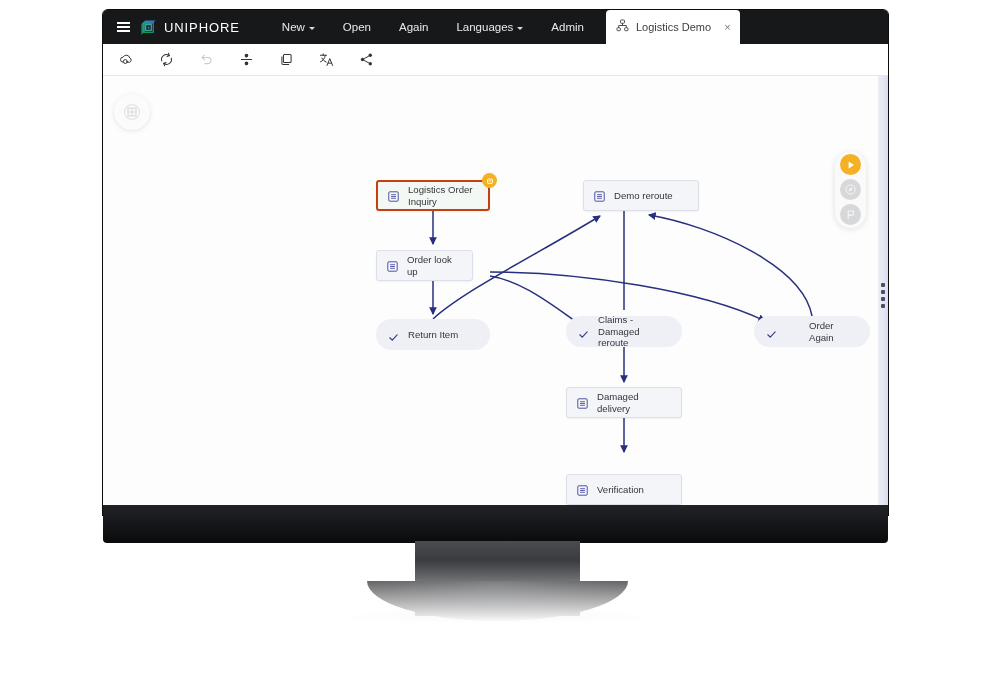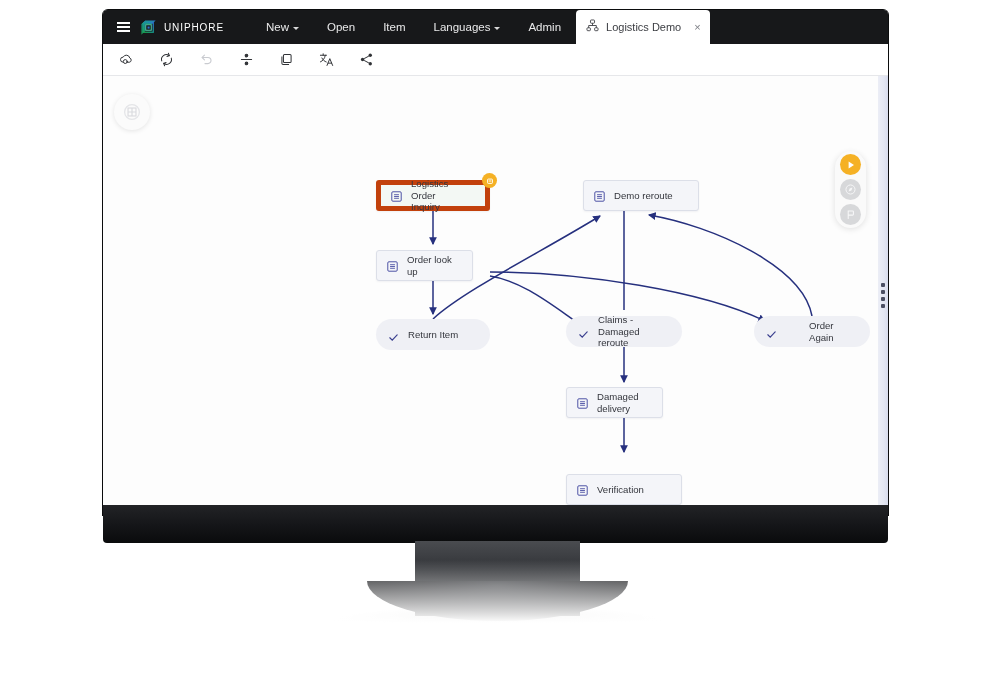--- a/index.html
+++ b/index.html
@@ -55,30 +55,30 @@
   #app-header{
     height:34px; background:#17181a; display:flex; align-items:stretch;
     position:relative;
   }
   #hamburger{
     width:28px; display:flex; align-items:center; justify-content:center; margin-left:6px;
   }
   #hamburger .bar{ display:block; width:13px; height:1.8px; background:#fff; margin:2px 0;}
   .brand{ display:flex; align-items:center; gap:6px; padding:0 4px 0 2px; }
   .brand-mark{ width:19px; height:19px; }
-  .brand-name{ color:#fff; font-size:10px; letter-spacing:.9px; font-weight:400; }
+  .brand-name{ color:#fff; font-size:13px; letter-spacing:.9px; font-weight:400; }
 
   .menu{ display:flex; align-items:center; gap:0; margin-left:24px; }
   .menu-item{
     color:#e9e9ea; font-size:11.5px; padding:8px 14px; height:49px;
     display:flex; align-items:center; gap:4px; cursor:default; white-space:nowrap;
   }
   .caret{ width:0;height:0;border-left:3.2px solid transparent;border-right:3.2px solid transparent;border-top:3.6px solid #d9d9da; margin-top:2px;}
 
-  #tabs{ display:flex; margin-left:1px; }
+  #tabs{ display:flex; margin-left:8px; }
   .tab{
     background:#ffffff; height:34px; min-width:124px; border-radius:4px 4px 0 0;
     display:flex; align-items:center; gap:7px; padding:0 9px 0 10px;
   }
   .tab-label{ font-size:11px; color:#3b3d42; white-space:nowrap; }
   .tab-close{ color:#7b7d83; font-size:11px; margin-left:6px; line-height:1; }
 
   
   #app-toolbar{
     height:32px; background:#fff; border-bottom:1px solid #e6e7ea;
@@ -117,21 +117,21 @@
   #panel-drag-handle .dots{ display:flex; flex-direction:column; gap:3px;}
   #panel-drag-handle .dots i{ width:4px;height:4px;background:#4b4f63;border-radius:1px;display:block;}
 
   
   .node{ position:absolute; display:flex; align-items:center; }
   .node-rect{
     background:#f4f5f9; border:1px solid #dcdfe8; border-radius:3px;
     height:31px; display:flex; align-items:center; gap:8px; padding:0 12px 0 9px;
     box-shadow:0 1px 2px rgba(20,25,60,.05);
   }
-  .node-rect.start{ background:#f3f8f4; border:5px solid #c2410c; }
+  .node-rect.start{ background:#f3f8f4; border:2px solid #c2410c; }
   .node-pill{
     background:#eff0f5; border-radius:16px; height:31px;
     display:flex; align-items:center; gap:9px; padding:0 16px 0 12px;
   }
   .node-label{ font-size:9.6px; color:#34363d; line-height:11.5px; white-space:pre-line; }
   .doc-icon{ width:13px; height:13px; flex:0 0 13px; }
   .check-icon{ width:11px; height:11px; flex:0 0 11px; }
 
   .badge{
     position:absolute; width:15px; height:15px; border-radius:50%;
@@ -180,21 +180,21 @@
 
       <div class="menu">
         <div class="menu-item">
           <span>New</span>
           <span class="caret"></span>
         </div>
         <div class="menu-item">
           <span>Open</span>
         </div>
         <div class="menu-item">
-          <span>Item</span>
+          <span>Again</span>
         </div>
         <div class="menu-item">
           <span>Languages</span>
           <span class="caret"></span>
         </div>
         <div class="menu-item">
           <span>Admin</span>
         </div>
       </div>
 
@@ -403,21 +403,21 @@
           <span class="check-icon">
             <svg viewBox="0 0 12 12" width="11" height="11" fill="none" stroke="#3a3f8f" stroke-width="1.3" stroke-linecap="round">
                 <path d="M2 6.3 L4.6 8.8 L10 3.2"></path>
               </svg>
           </span>
           <span class="node-label">Order Again</span>
         </div>
       </div>
 
       <div class="node" style="left:463px; top:311px;">
-        <div class="node-rect" style="width:97px;">
+        <div class="node-rect" style="width:116px;">
           <span class="doc-icon">
             <svg viewBox="0 0 16 16" width="13" height="13" fill="none" stroke="#4a4fa3" stroke-width="1.2">
               <rect x="2.2" y="2.2" width="11.6" height="11.6" rx="1.4"></rect>
               <path d="M5 5.8h6M5 8h6M5 10.2h6" stroke-width="1.1"></path>
             </svg>
           </span>
           <span class="node-label">Damaged delivery</span>
         </div>
       </div>
 

